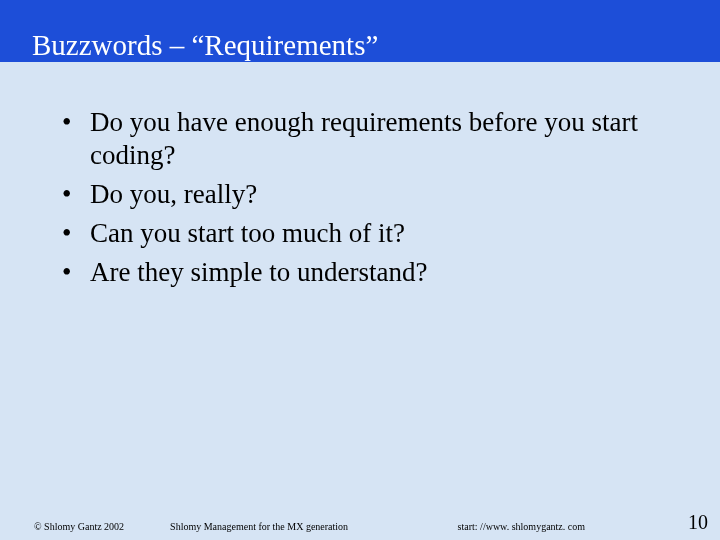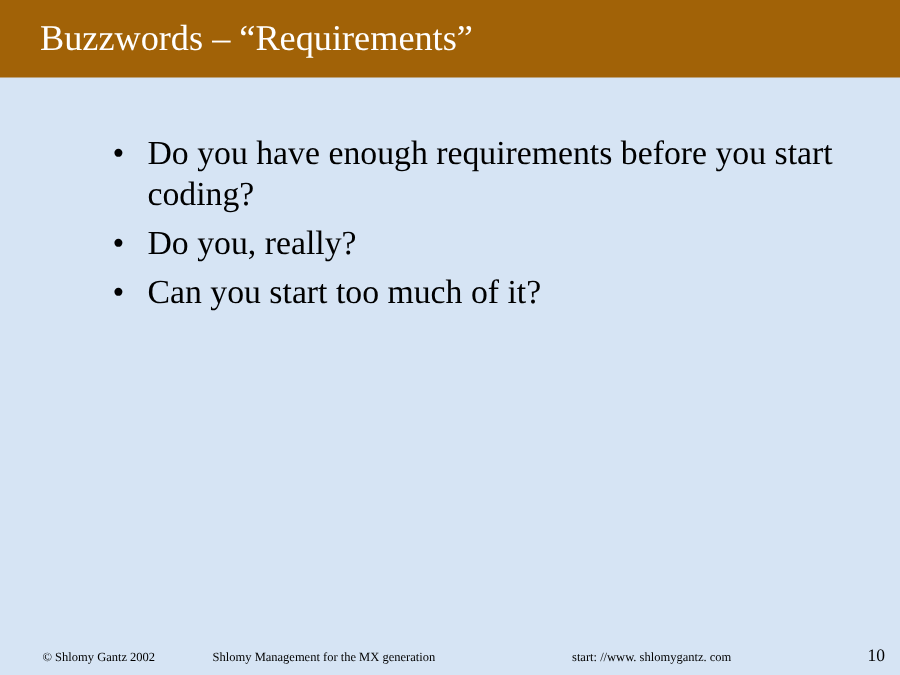--- a/index.html
+++ b/index.html
@@ -4,34 +4,34 @@
 <style>
   * { margin: 0; padding: 0; box-sizing: border-box; }
   html, body { width: 720px; height: 540px; overflow: hidden; }
   body {
     background: #d6e4f4;
     font-family: "Times New Roman", Times, serif;
     color: #000;
     position: relative;
   }
   .title-bar {
-    background: #a16207;
+    background: #1d4ed8;
     color: #fff;
     height: 62px;
     display: flex;
-    align-items: center;
+    align-items: flex-end;
     padding-left: 32px;
   }
   .title-bar h1 {
     font-size: 29px;
     font-weight: normal;
     font-family: "Times New Roman", Times, serif;
   }
   .content {
-    padding: 44px 40px 0 90px;
+    padding: 44px 40px 0 62px;
   }
   ul.bullets {
     list-style: none;
   }
   ul.bullets li {
     font-size: 27px;
     line-height: 1.22;
     margin-bottom: 6px;
     position: relative;
     padding-left: 28px;
@@ -53,35 +53,36 @@
     font-size: 10px;
     font-family: "Times New Roman", Times, serif;
   }
   .footer .copyright { margin-left: 34px; white-space: nowrap; }
   .footer .center { margin-left: 46px; white-space: nowrap; }
   .footer .url { position: absolute; right: 135px; white-space: nowrap; }
   .footer .pagenum {
     position: absolute;
     right: 12px;
     bottom: -2px;
-    font-size: 14px;
+    font-size: 20px;
   }
 </style>
 </head>
 <body>
 
 <div class="title-bar">
   <h1>Buzzwords – “Requirements”</h1>
 </div>
 
 <div class="content">
   <ul class="bullets">
     <li>Do you have enough requirements before you start coding?</li>
     <li>Do you, really?</li>
     <li>Can you start too much of it?</li>
+    <li>Are they simple to understand?</li>
   </ul>
 </div>
 
 <div class="footer">
   <span class="copyright">© Shlomy Gantz 2002</span>
   <span class="center">Shlomy Management for the MX generation</span>
   <span class="url">start: //www. shlomygantz. com</span>
   <span class="pagenum">10</span>
 </div>
 

